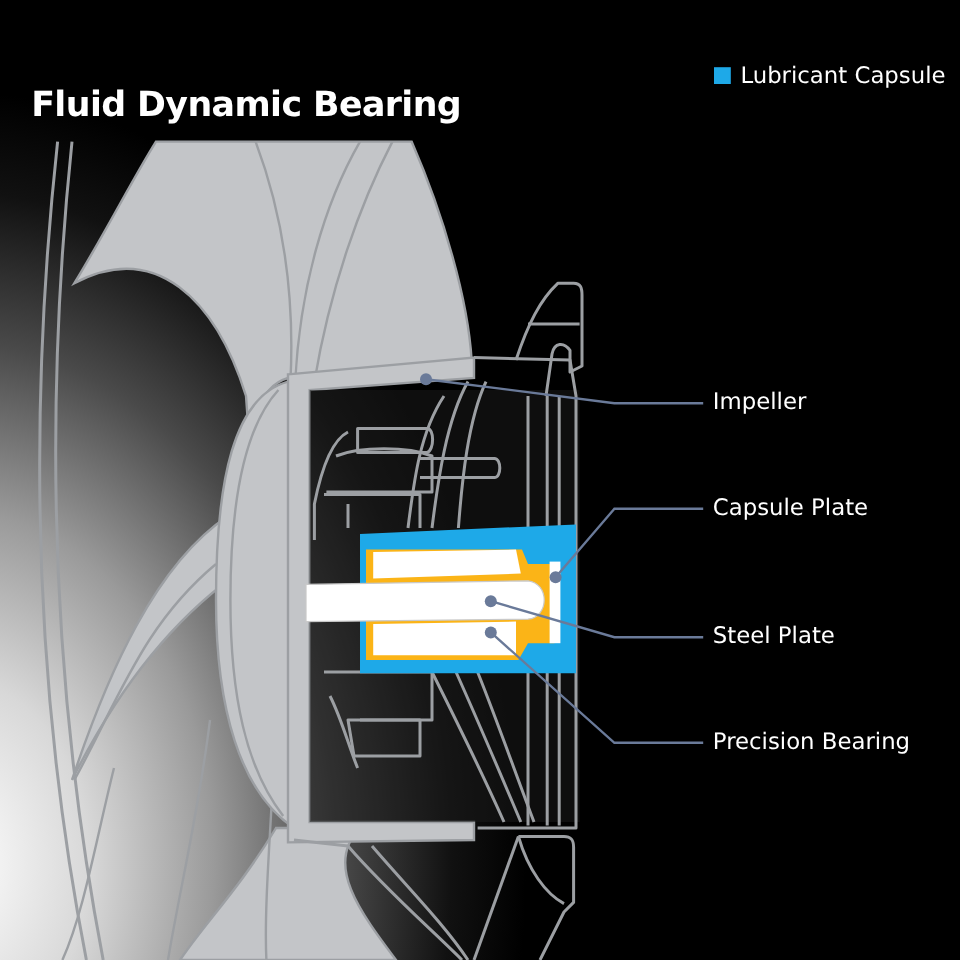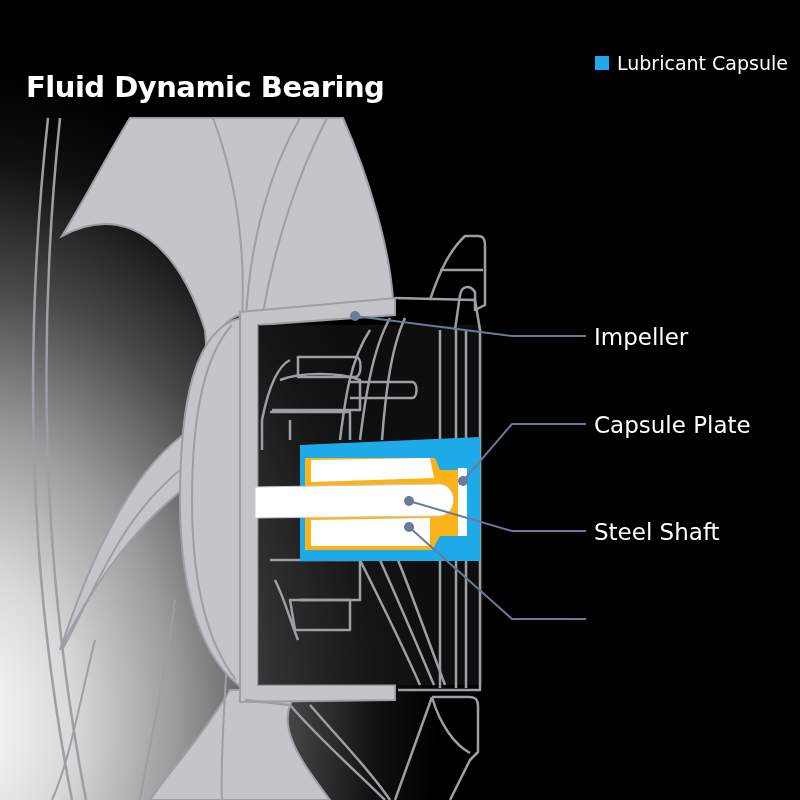--- a/index.html
+++ b/index.html
@@ -7,21 +7,21 @@
   #stage { position: relative; width: 800px; height: 800px; overflow: hidden;
     background:
       radial-gradient(ellipse 520px 700px at -40px 720px, #ffffff 0%, #d8d8d8 22%, #9a9a9a 42%, #4a4a4a 62%, #111 80%, #000 92%);
   }
   svg.art { position: absolute; left: 0; top: 0; }
   .title { position: absolute; left: 26px; top: 46px; color: #fff;
     font-family: "DejaVu Sans", sans-serif; font-weight: bold; font-size: 29px; letter-spacing: -0.5px; margin-top: 24px; }
   .legend { position: absolute; left: 595px; top: 50px; font-family: "DejaVu Sans", sans-serif; color: #fff; font-size: 19px; }
   .legend-row { display: flex; align-items: center; height: 26px; }
   .swatch { width: 14px; height: 14px; margin-right: 8px; }
-  .callout { position: absolute; left: 594px; color: #fff; font-family: "DejaVu Sans", sans-serif; font-size: 23px; line-height: 1; }
+  .callout { position: absolute; left: 594px; color: #fff; font-family: "DejaVu Sans", sans-serif; font-size: 19px; line-height: 1; }
 </style>
 </head>
 <body>
 
 <div id="stage">
 
   <svg class="art" width="800" height="800" viewBox="0 0 800 800">
     <g fill="none" stroke="#9c9fa3" stroke-width="2.5" stroke-linejoin="round">
 
       <path d="M48 118 C 25 330, 25 560, 72 800"></path>
@@ -113,14 +113,15 @@
 
   <div class="legend">
     <div class="legend-row">
       <span class="swatch" style="background:#1ea9e8"></span>
       <span>Lubricant Capsule</span>
     </div>
   </div>
 
   <div class="callout" style="top:326px">Impeller</div>
   <div class="callout" style="top:414px">Capsule Plate</div>
-  <div class="callout" style="top:521px">Steel Shaft</div>
+  <div class="callout" style="top:521px">Steel Plate</div>
+  <div class="callout" style="top:609px">Precision Bearing</div>
 </div>
 
 </body></html>

